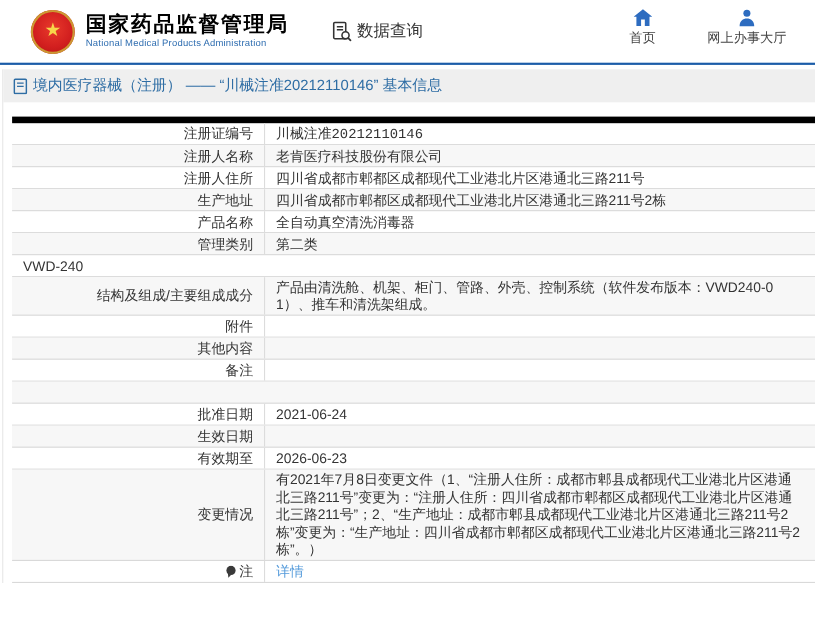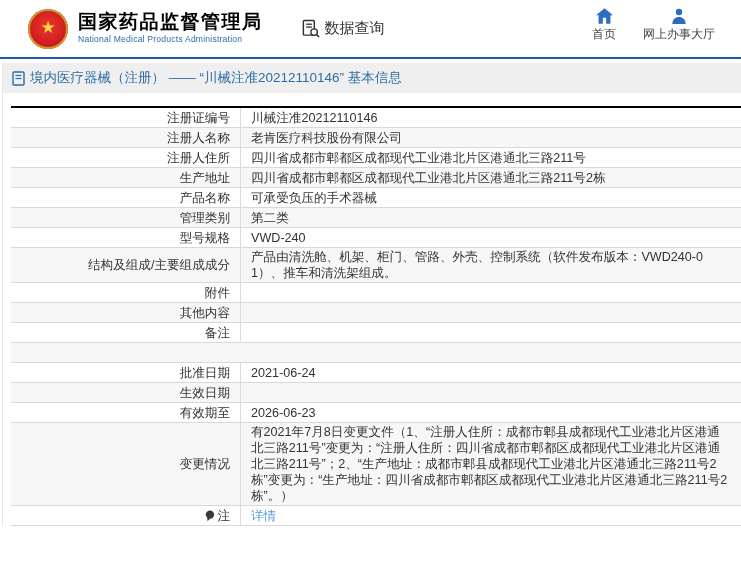--- a/index.html
+++ b/index.html
@@ -19,38 +19,38 @@
     background:radial-gradient(circle at 50% 42%, #e8392b 0%, #d21f1f 55%, #b01212 100%);
     display:flex;align-items:center;justify-content:center;
     box-shadow:inset 0 0 0 2px #c93; flex:0 0 40px;
   }
   .emblem .star{color:#f7d64a;font-size:17px;line-height:1;transform:translateY(-1px);}
   .logo-text{margin-left:10px;}
   .logo-title{color:#000000;font-size:19px;font-weight:bold;letter-spacing:1.5px;line-height:22px;font-family:Liberation Mono, monospace;}
   .logo-sub{color:#2e6db0;font-size:8.6px;line-height:11px;letter-spacing:.2px;}
   .dataquery{display:flex;align-items:center;margin-left:38px;font-size:15px;color:#333;cursor:pointer;}
   .dataquery svg{margin-right:5px;}
-  .header-right{position:absolute;right:26px;top:8px;display:flex;gap:27px;}
+  .header-right{position:absolute;right:26px;top:8px;display:flex;gap:47px;}
   .hr-item{display:flex;flex-direction:column;align-items:center;cursor:pointer;}
   .hr-item svg{margin-bottom:3px;}
   .hr-label{font-size:12px;color:#444;line-height:14px;}
   
   .content{margin-left:2px;border-left:1px solid #e6e6e6;}
   .titlebar{
     margin-top:4px;height:30px;background:#efefef;
     display:flex;align-items:center;padding-left:9px;
   }
   .titlebar svg{margin-right:5px;}
   .titlebar-text{color:#2e6da4;font-size:13.5px;}
   
   .info-table{
     margin:13px 0 0 8px;width:730px;font-size:12.6px;
   }
   .row{display:flex;align-items:stretch;border-bottom:1px solid #d9d9d9;min-height:19px;}
-  .row:first-child{border-top:2px solid #000000;}
+  .row:first-child{border-top:6px solid #000000;font-family:Liberation Mono, monospace;}
   .row:nth-child(even){background:#f7f7f7;}
   .cell-label{
     flex:0 0 219px;max-width:219px;border-right:1px solid #dcdcdc;
     display:flex;align-items:center;justify-content:flex-end;
     text-align:right;padding:1px 10px 1px 0;color:#333;line-height:16px;
   }
   .cell-value{
     flex:1;display:flex;align-items:center;
     padding:1px 10px 1px 10px;line-height:16px;color:#333;
     word-break:break-all;
@@ -125,28 +125,27 @@
     <div class="row">
       <div class="cell-label">注册人住所</div>
       <div class="cell-value">四川省成都市郫都区成都现代工业港北片区港通北三路211号</div>
     </div>
     <div class="row">
       <div class="cell-label">生产地址</div>
       <div class="cell-value">四川省成都市郫都区成都现代工业港北片区港通北三路211号2栋</div>
     </div>
     <div class="row">
       <div class="cell-label">产品名称</div>
-      <div class="cell-value">可承受负压的手术器械</div>
+      <div class="cell-value">全自动真空清洗消毒器</div>
     </div>
     <div class="row">
       <div class="cell-label">管理类别</div>
       <div class="cell-value">第二类</div>
     </div>
     <div class="row">
-      <div class="cell-label">型号规格</div>
       <div class="cell-value">VWD-240</div>
     </div>
     <div class="row">
       <div class="cell-label">结构及组成/主要组成成分</div>
       <div class="cell-value">产品由清洗舱、机架、柜门、管路、外壳、控制系统（软件发布版本：VWD240-01）、推车和清洗架组成。</div>
     </div>
     <div class="row">
       <div class="cell-label">附件</div>
       <div class="cell-value"></div>
     </div>

